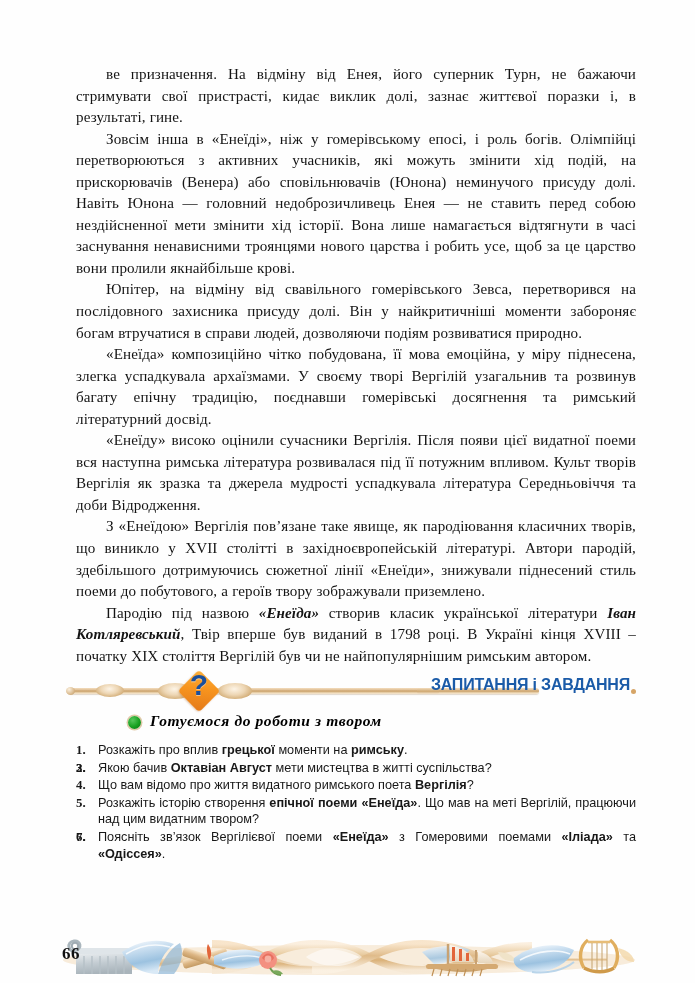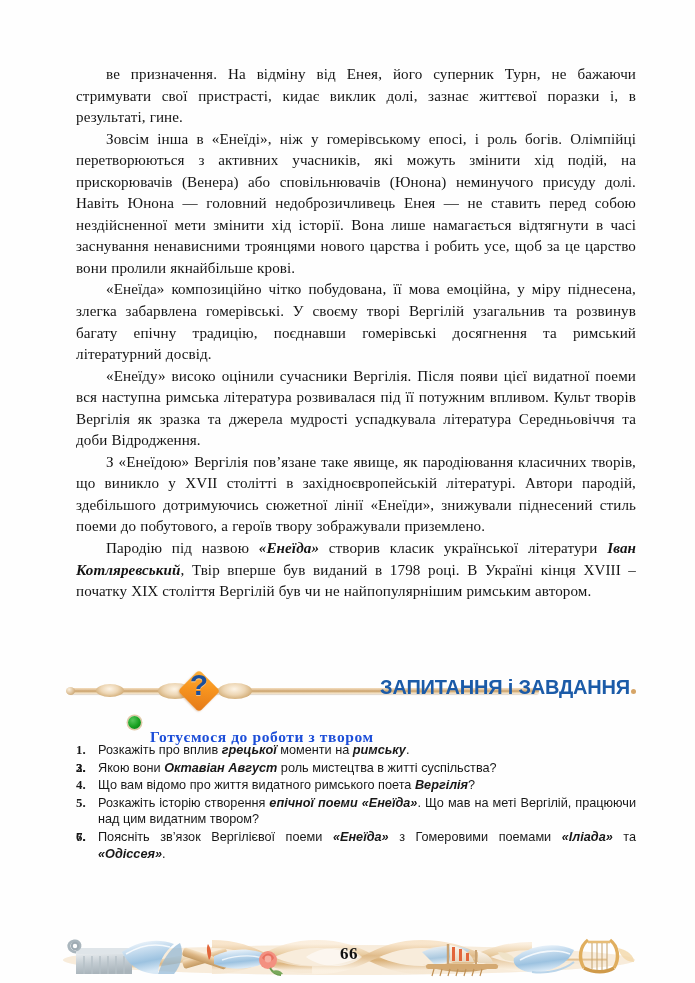--- a/index.html
+++ b/index.html
@@ -104,21 +104,21 @@
     font-size: 30px;
     color: #1a4f9c;
     text-shadow: 0 1px 0 rgba(255,255,255,0.45);
   }
   .band-title {
     position: absolute;
     right: 6px;
     top: 8px;
     font-family: "Liberation Sans", "DejaVu Sans", sans-serif;
     font-weight: bold;
-    font-size: 20px;
+    font-size: 16px;
     letter-spacing: -0.2px;
     color: #1b5ba8;
     white-space: nowrap;
   }
   .band-title-dot {
     position: absolute;
     right: 0px;
     top: 21px;
     width: 5px;
     height: 5px;
@@ -135,23 +135,23 @@
     border-radius: 2px;
   }
 
   
   .subheading {
     position: absolute;
     left: 150px;
     top: 712px;
     font-size: 15.5px;
     font-weight: bold;
+    font-style: italic;
     letter-spacing: 0.6px;
-    color: #1d4ed8;
-    margin-top: 16px;
+    color: #000000;
   }
   .green-bullet {
     position: absolute;
     left: 128px;
     top: 716px;
     width: 13px;
     height: 13px;
     border-radius: 50%;
     background: radial-gradient(circle at 36% 32%, #58c75c 0%, #17a01f 55%, #0c6f12 100%);
     box-shadow: 0 0 0 1.5px #e0c9a8;
@@ -179,54 +179,54 @@
     left: 0;
     top: 0;
     width: 16px;
     text-align: left;
     font-family: "Liberation Serif", serif;
     font-weight: bold;
     font-size: 12.8px;
   }
   .qtext b, .qtext .bi {
     font-weight: bold;
-    font-style: italic;
   }
 
   
   .footer {
     position: absolute;
     left: 62px;
     top: 930px;
     width: 574px;
     height: 53px;
   }
   .footer svg { display: block; }
   .page-number {
     position: absolute;
     left: 0;
     right: 0;
     top: 14px;
-    text-align: center;
+    text-align: left;
     font-family: "Liberation Serif", "DejaVu Serif", serif;
     font-size: 17px;
     font-weight: bold;
     color: #111;
     letter-spacing: 0.5px;
   }
 </style>
 </head>
 <body>
 
 <div class="page">
 
   <div class="prose" id="prose">
       <p class="para"><span>ве призначення. На відміну від Енея, його суперник Турн, не бажаючи стримувати свої пристрасті, кидає виклик долі, зазнає життєвої поразки і, в результаті, гине.</span></p>
       <p class="para"><span>Зовсім інша в «Енеїді», ніж у гомерівському епосі, і роль богів. Олімпійці перетворюються з активних учасників, які можуть змінити хід подій, на прискорювачів (Венера) або сповільнювачів (Юнона) неминучого присуду долі. Навіть Юнона — головний недоброзичливець Енея — не ставить перед собою нездійсненної мети змінити хід історії. Вона лише намагається відтягнути в часі заснування ненависними троянцями нового царства і робить усе, щоб за це царство вони пролили якнайбільше крові.</span></p>
-      <p class="para"><span>«Енеїда» композиційно чітко побудована, її мова емоційна, у міру піднесена, злегка забарвлена гомерівські. У своєму творі Вергілій узагальнив та розвинув багату епічну традицію, поєднавши гомерівські досягнення та римський літературний досвід.</span></p>
+      <p class="para"><span>Юпітер, на відміну від свавільного гомерівського Зевса, перетворився на послідовного захисника присуду долі. Він у найкритичніші моменти забороняє богам втручатися в справи людей, дозволяючи подіям розвиватися природно.</span></p>
+      <p class="para"><span>«Енеїда» композиційно чітко побудована, її мова емоційна, у міру піднесена, злегка успадкувала архаїзмами. У своєму творі Вергілій узагальнив та розвинув багату епічну традицію, поєднавши гомерівські досягнення та римський літературний досвід.</span></p>
       <p class="para"><span>«Енеїду» високо оцінили сучасники Вергілія. Після появи цієї видатної поеми вся наступна римська література розвивалася під її потужним впливом. Культ творів Вергілія як зразка та джерела мудрості успадкувала література Середньовіччя та доби Відродження.</span></p>
       <p class="para"><span>З «Енеїдою» Вергілія пов’язане таке явище, як пародіювання класичних творів, що виникло у XVII столітті в західноєвропейській літературі. Автори пародій, здебільшого дотримуючись сюжетної лінії «Енеїди», знижували піднесений стиль поеми до побутового, а героїв твору зображували приземлено.</span></p>
       <p class="para"><span>Пародію під назвою </span><b class="bi">«Енеїда»</b><span> створив класик української літератури </span><b class="bi">Іван Котляревський</b><span>, Твір вперше був виданий в 1798 році. В Україні кінця XVIII – початку XIX століття Вергілій був чи не найпопулярнішим римським автором.</span></p>
     </div>
 
   <div class="section-band">
     <div class="band-rod"></div>
     <div class="rod-cap left"></div>
     <div class="bulge b1"></div>
     <div class="bulge b2"></div>
@@ -237,21 +237,21 @@
     <div class="band-title">ЗАПИТАННЯ і ЗАВДАННЯ</div>
     <div class="band-title-dot"></div>
   </div>
 
   <div class="green-bullet"></div>
   <div class="subheading">Готуємося до роботи з твором</div>
 
   <div class="qlist" id="qlist">
       <div class="qitem"><span class="qnum">1.</span><span class="qtext"><span>Розкажіть про вплив </span><b class="bi">грецької</b><span> моменти на </span><b class="bi">римську</b><span>.</span></span></div>
       <div class="qitem"><span class="qnum">2.</span></div>
-      <div class="qitem"><span class="qnum">3.</span><span class="qtext"><span>Якою вони </span><b class="bi">Октавіан Август</b><span> роль мистецтва в житті суспільства?</span></span></div>
+      <div class="qitem"><span class="qnum">3.</span><span class="qtext"><span>Якою бачив </span><b class="bi">Октавіан Август</b><span> мети мистецтва в житті суспільства?</span></span></div>
       <div class="qitem"><span class="qnum">4.</span><span class="qtext"><span>Що вам відомо про життя видатного римського поета </span><b class="bi">Вергілія</b><span>?</span></span></div>
       <div class="qitem"><span class="qnum">5.</span><span class="qtext"><span>Розкажіть історію створення </span><b class="bi">епічної поеми «Енеїда»</b><span>. Що мав на меті Вергілій, працюючи над цим видатним твором?</span></span></div>
       <div class="qitem"><span class="qnum">6.</span></div>
       <div class="qitem"><span class="qnum">7.</span><span class="qtext"><span>Поясніть зв’язок Вергілієвої поеми </span><b class="bi">«Енеїда»</b><span> з Гомеровими поемами </span><b class="bi">«Іліада»</b><span> та </span><b class="bi">«Одіссея»</b><span>.</span></span></div>
     </div>
 
   <div class="footer">
     <svg width="574" height="53" viewBox="0 0 574 53">
       <defs>
         <linearGradient id="ribbon" x1="0" y1="0" x2="0" y2="1">

